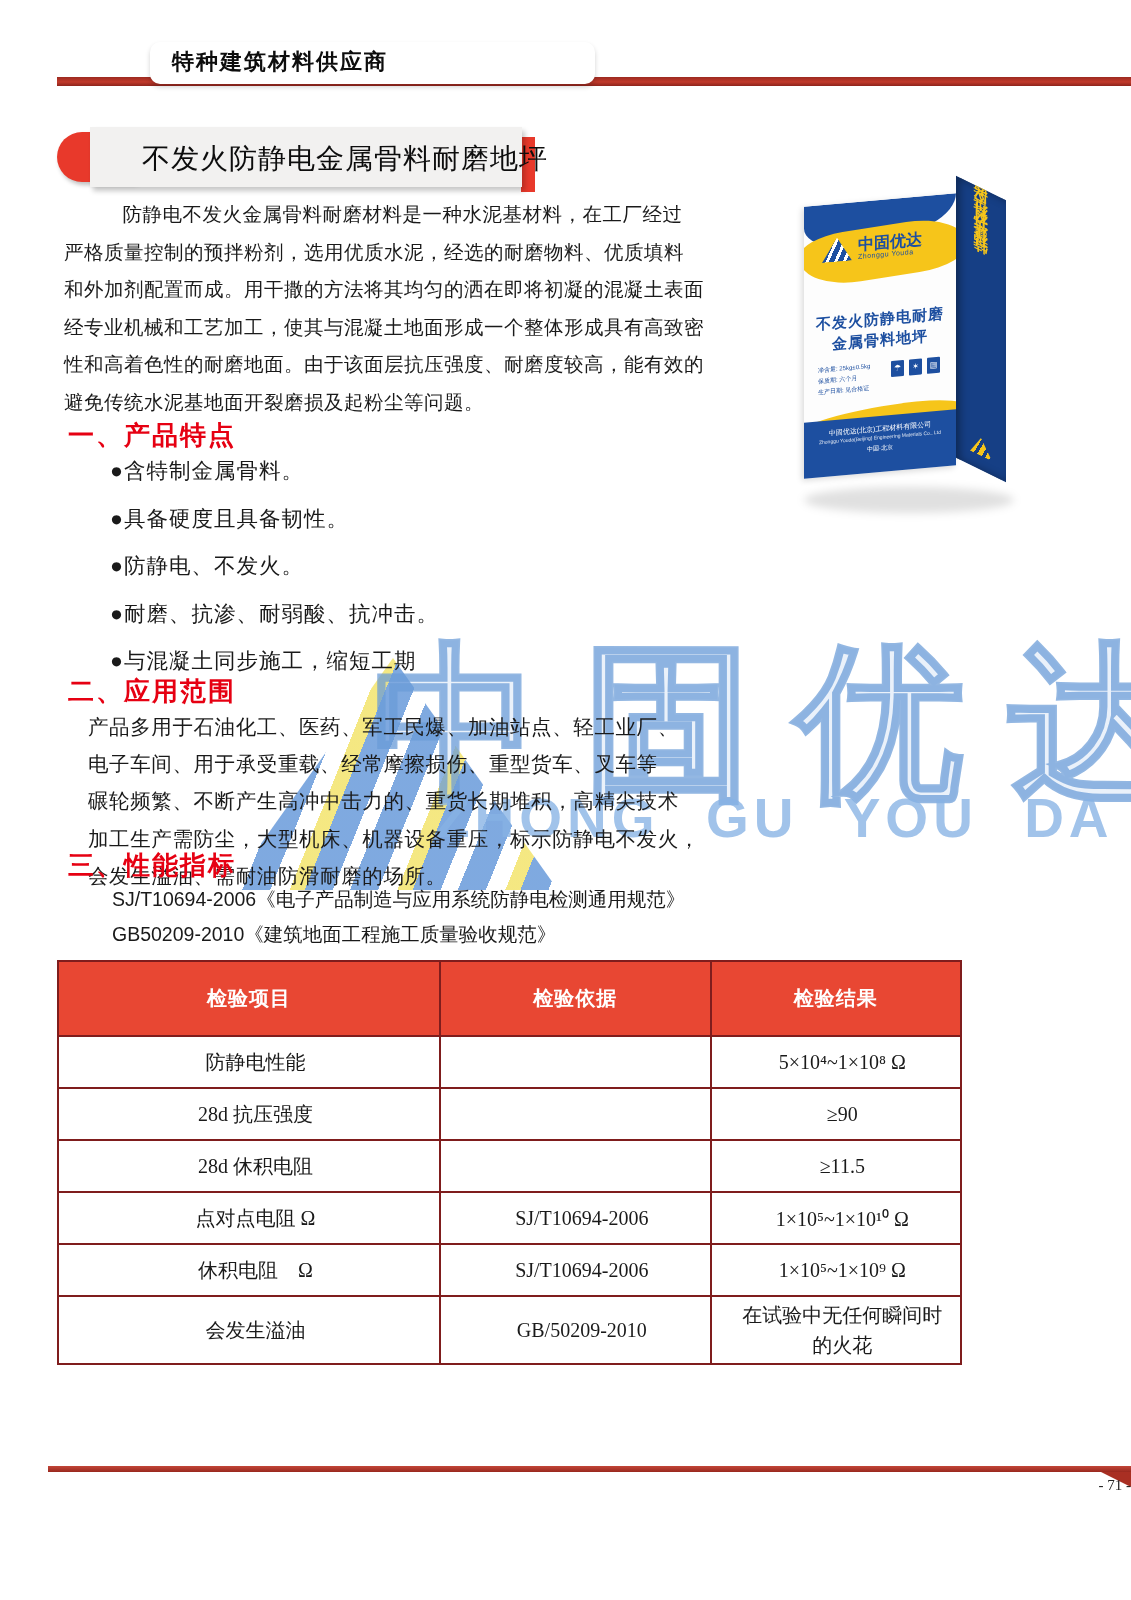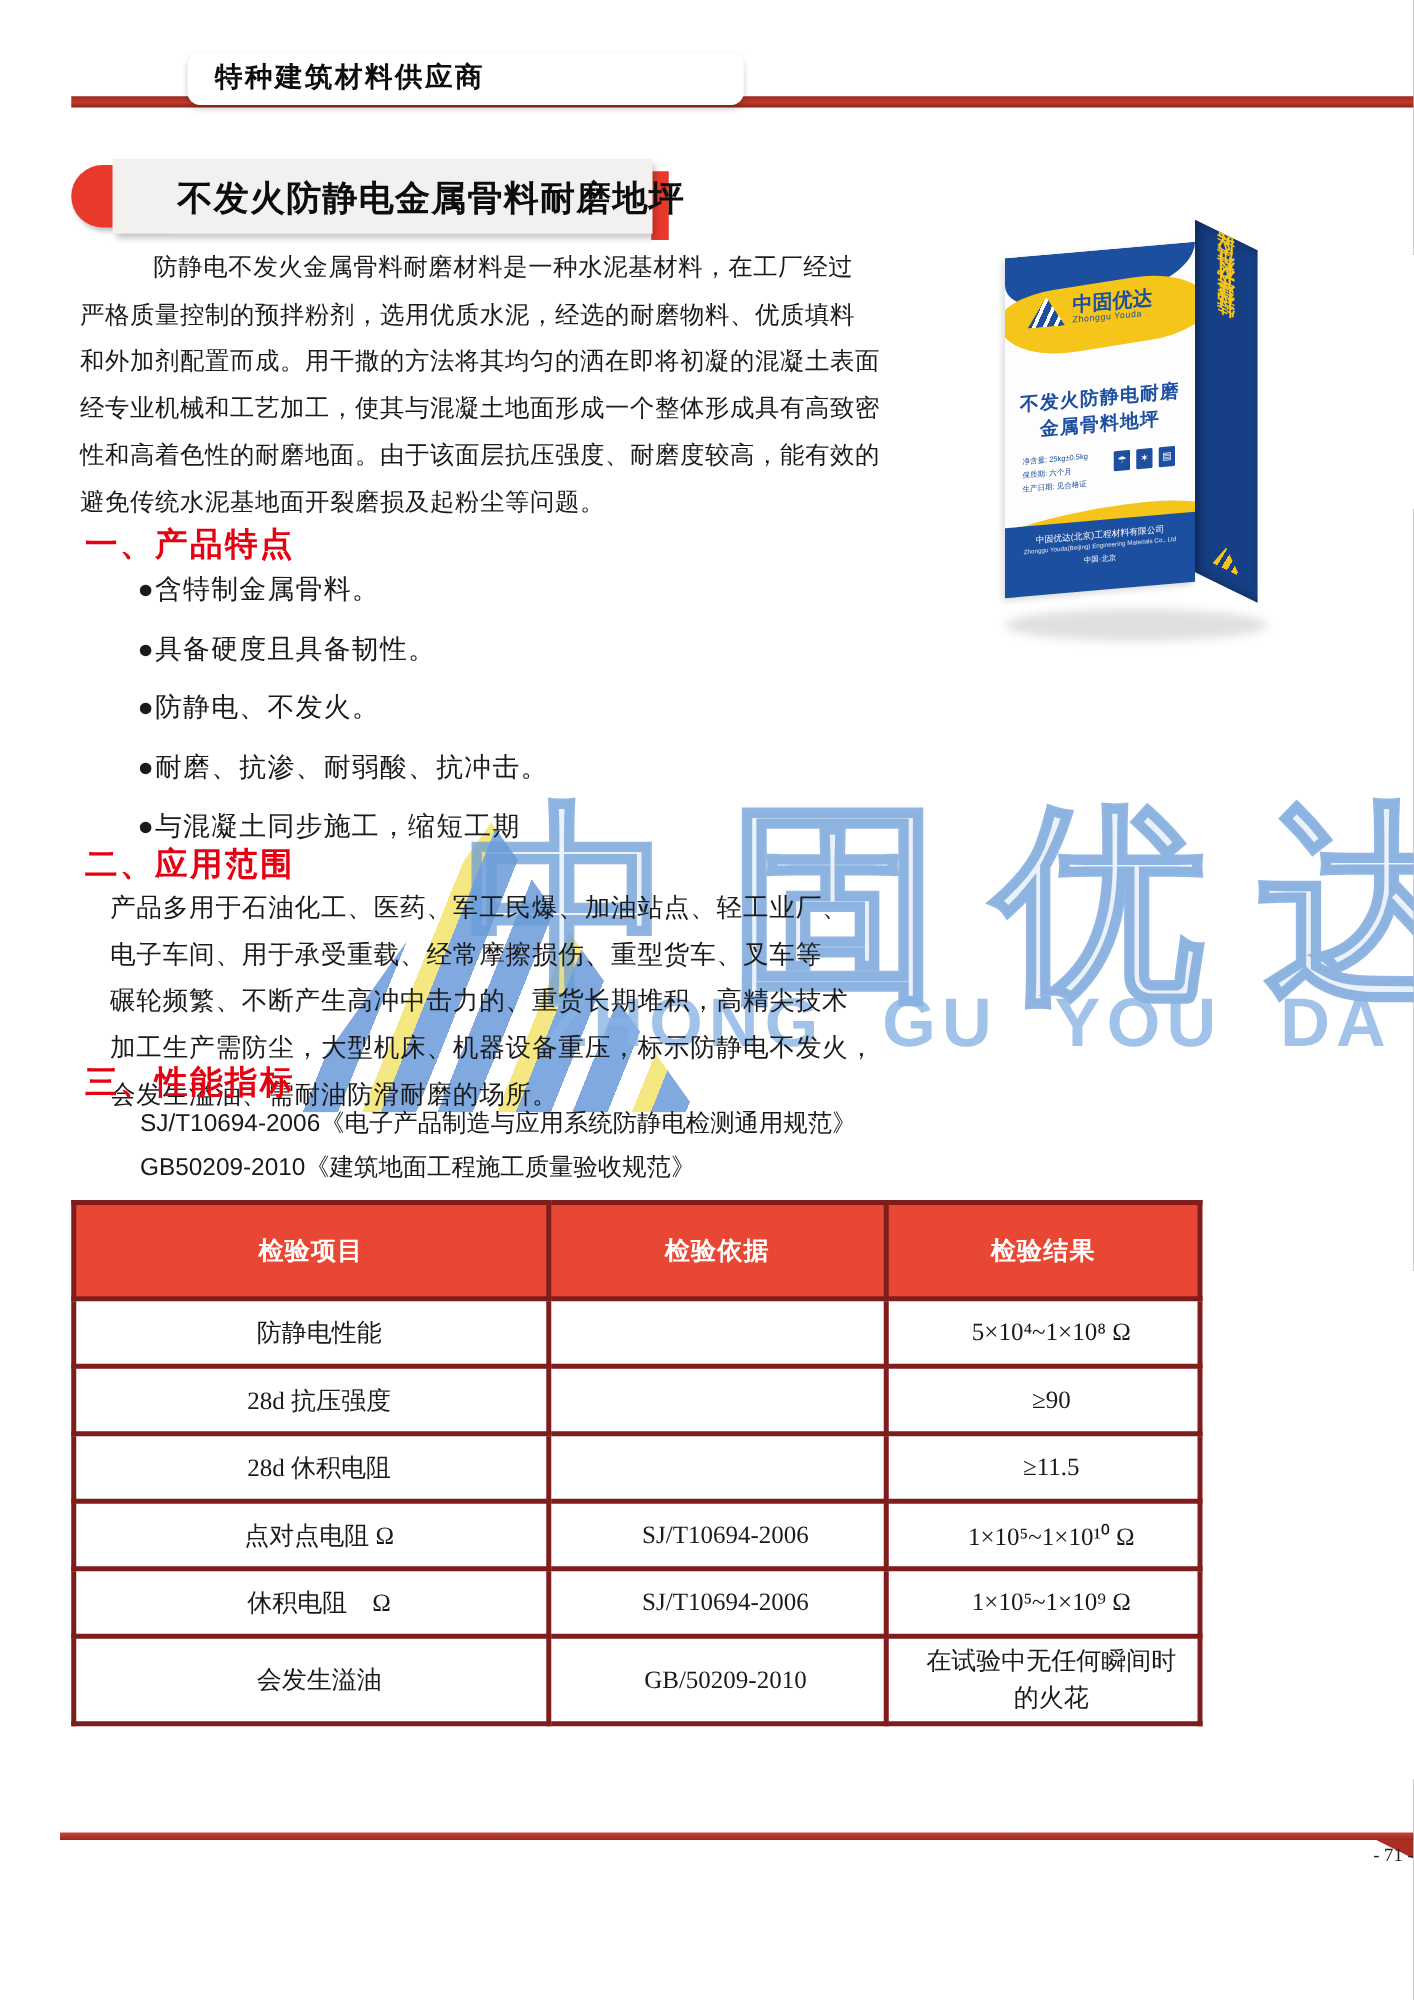--- a/index.html
+++ b/index.html
@@ -13,21 +13,21 @@
             background:linear-gradient(#9c2a20,#c13a2b 55%,#8e241c);z-index:1;}
   .hdr-badge{position:absolute;left:150px;top:42px;width:445px;height:42px;background:#fff;
              border-radius:10px;box-shadow:0 3px 5px rgba(0,0,0,.18);z-index:2;}
   .hdr-tagline{position:absolute;left:172px;top:47px;font-size:22px;font-weight:bold;
                letter-spacing:2px;color:#0d0d0d;z-index:4;}
   
   .title-pill{position:absolute;left:57px;top:132px;width:80px;height:50px;background:#e8392b;
               border-radius:26px 4px 4px 26px;box-shadow:2px 3px 4px rgba(0,0,0,.25);z-index:4;}
   .title-panel{position:absolute;left:90px;top:127px;width:432px;height:60px;background:#f2f1f0;
                box-shadow:3px 4px 5px rgba(0,0,0,.22);z-index:5;}
-  .title-text{position:absolute;left:52px;top:13px;font-size:28px;font-weight:bold;color:#0d0d0d;
+  .title-text{position:absolute;left:52px;top:13px;font-size:28px;font-weight:normal;color:#0d0d0d;
               letter-spacing:1px;white-space:nowrap;}
   .title-redbar{position:absolute;left:521px;top:137px;width:14px;height:55px;background:#e8392b;z-index:4;}
   
   .intro{position:absolute;left:64px;top:196px;width:700px;font-size:19.5px;line-height:37.6px;
          white-space:pre-line;text-indent:3em;letter-spacing:.5px;z-index:2;}
   
   .pkg{position:absolute;left:798px;top:172px;width:226px;height:345px;z-index:2;}
   .pkg-shadow{position:absolute;left:6px;bottom:4px;width:210px;height:26px;background:rgba(0,0,0,.12);
               border-radius:50%;filter:blur(4px);}
   .pkg-front{position:absolute;left:6px;top:28px;width:152px;height:272px;background:#fdfdfd;
@@ -78,21 +78,21 @@
           background:repeating-linear-gradient(112deg,#5f94d8 0 26px,#ffffff 26px 44px,#f2e263 44px 58px,#5f94d8 58px 84px,#ffffff 84px 100px);}
   .wm-cn{position:absolute;left:372px;top:-28px;font-size:168px;font-weight:bold;letter-spacing:44px;
          color:rgba(125,170,225,.16);-webkit-text-stroke:3px rgba(105,155,215,.72);white-space:nowrap;}
   .wm-en{position:absolute;left:436px;top:146px;font-size:55px;font-weight:bold;
          color:rgba(135,178,228,.78);letter-spacing:5px;word-spacing:26px;white-space:nowrap;}
   
   .spec-table{position:absolute;left:57px;top:960px;width:905px;border-collapse:collapse;z-index:2;
               font-family:"Liberation Serif",serif;}
   .spec-table th{background:#e84733;color:#ffffff;font-family:"Liberation Sans",sans-serif;
                  font-size:20px;font-weight:bold;height:73px;letter-spacing:1px;}
-  .spec-table th,.spec-table td{border:4px solid #7f1d1d;text-align:center;padding:0 8px;}
+  .spec-table th,.spec-table td{border:2px solid #7f1d1d;text-align:center;padding:0 8px;}
   .spec-table td{font-size:20px;height:50px;padding-left:21px;}
   .spec-table tr.tall td{height:66px;line-height:30px;}
   .col1{width:395px;}.col2{width:267px;}.col3{width:243px;}
   
   .ft-line{position:absolute;left:48px;top:1466px;right:0;height:6px;
            background:linear-gradient(#c24538,#99281e);z-index:2;}
   .ft-tri{position:absolute;right:0;top:1472px;width:30px;height:15px;background:#a92f23;
           clip-path:polygon(0 0,100% 0,100% 100%);z-index:2;}
   .ft-page{position:absolute;left:0;top:1477px;width:100%;text-align:right;font-size:15px;
            font-family:"Liberation Serif",serif;color:#222;z-index:2;}

